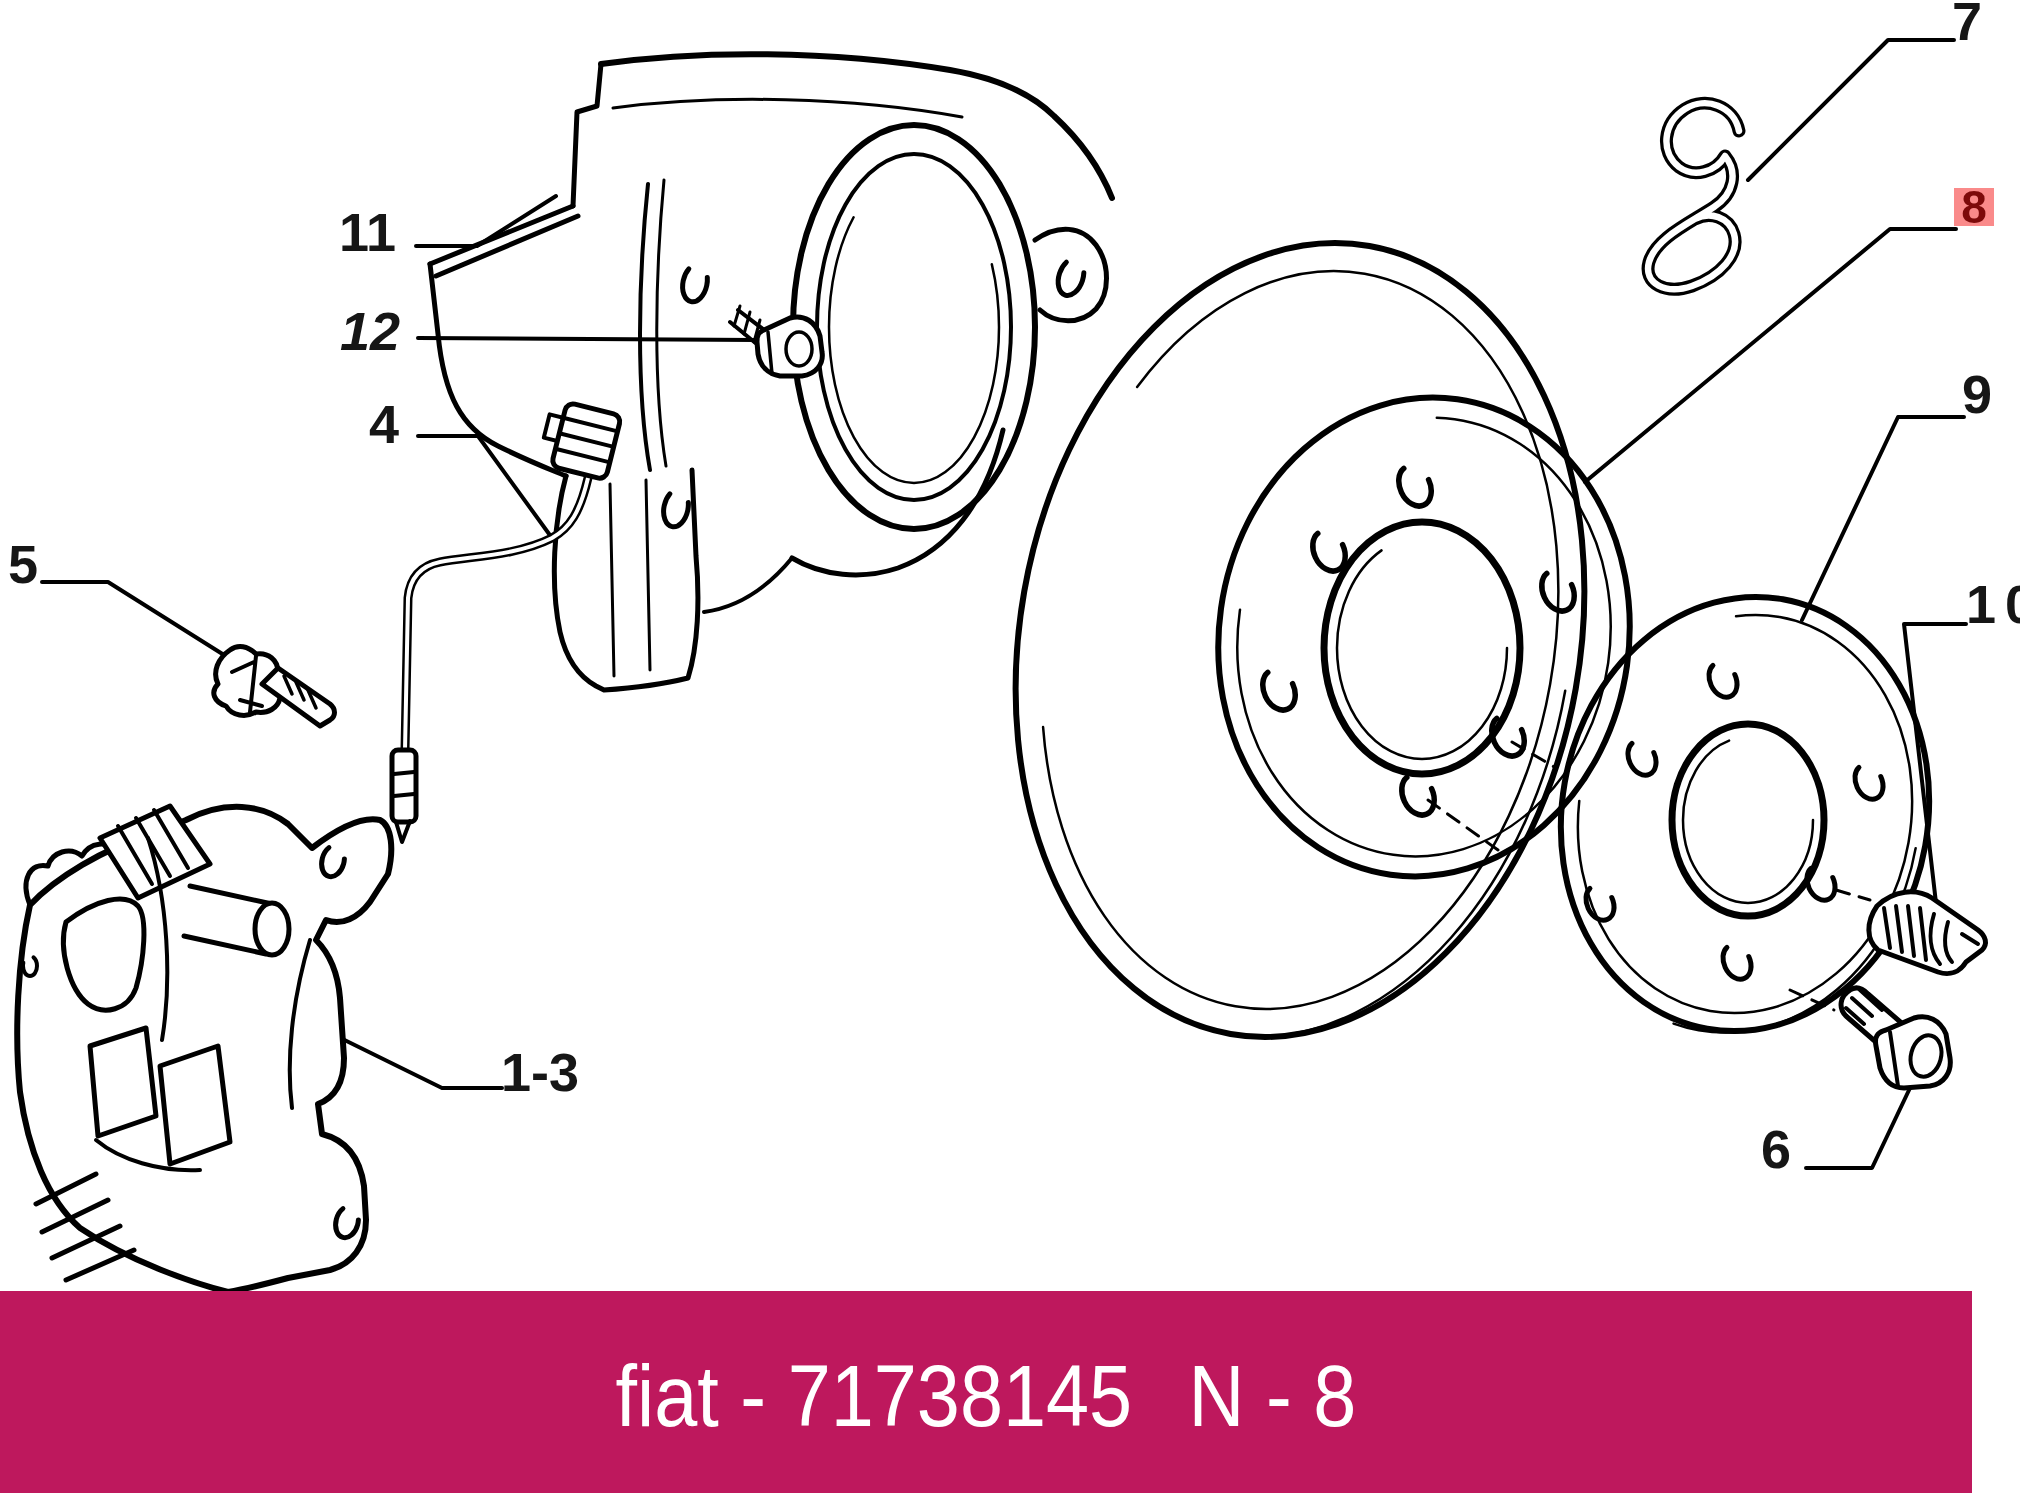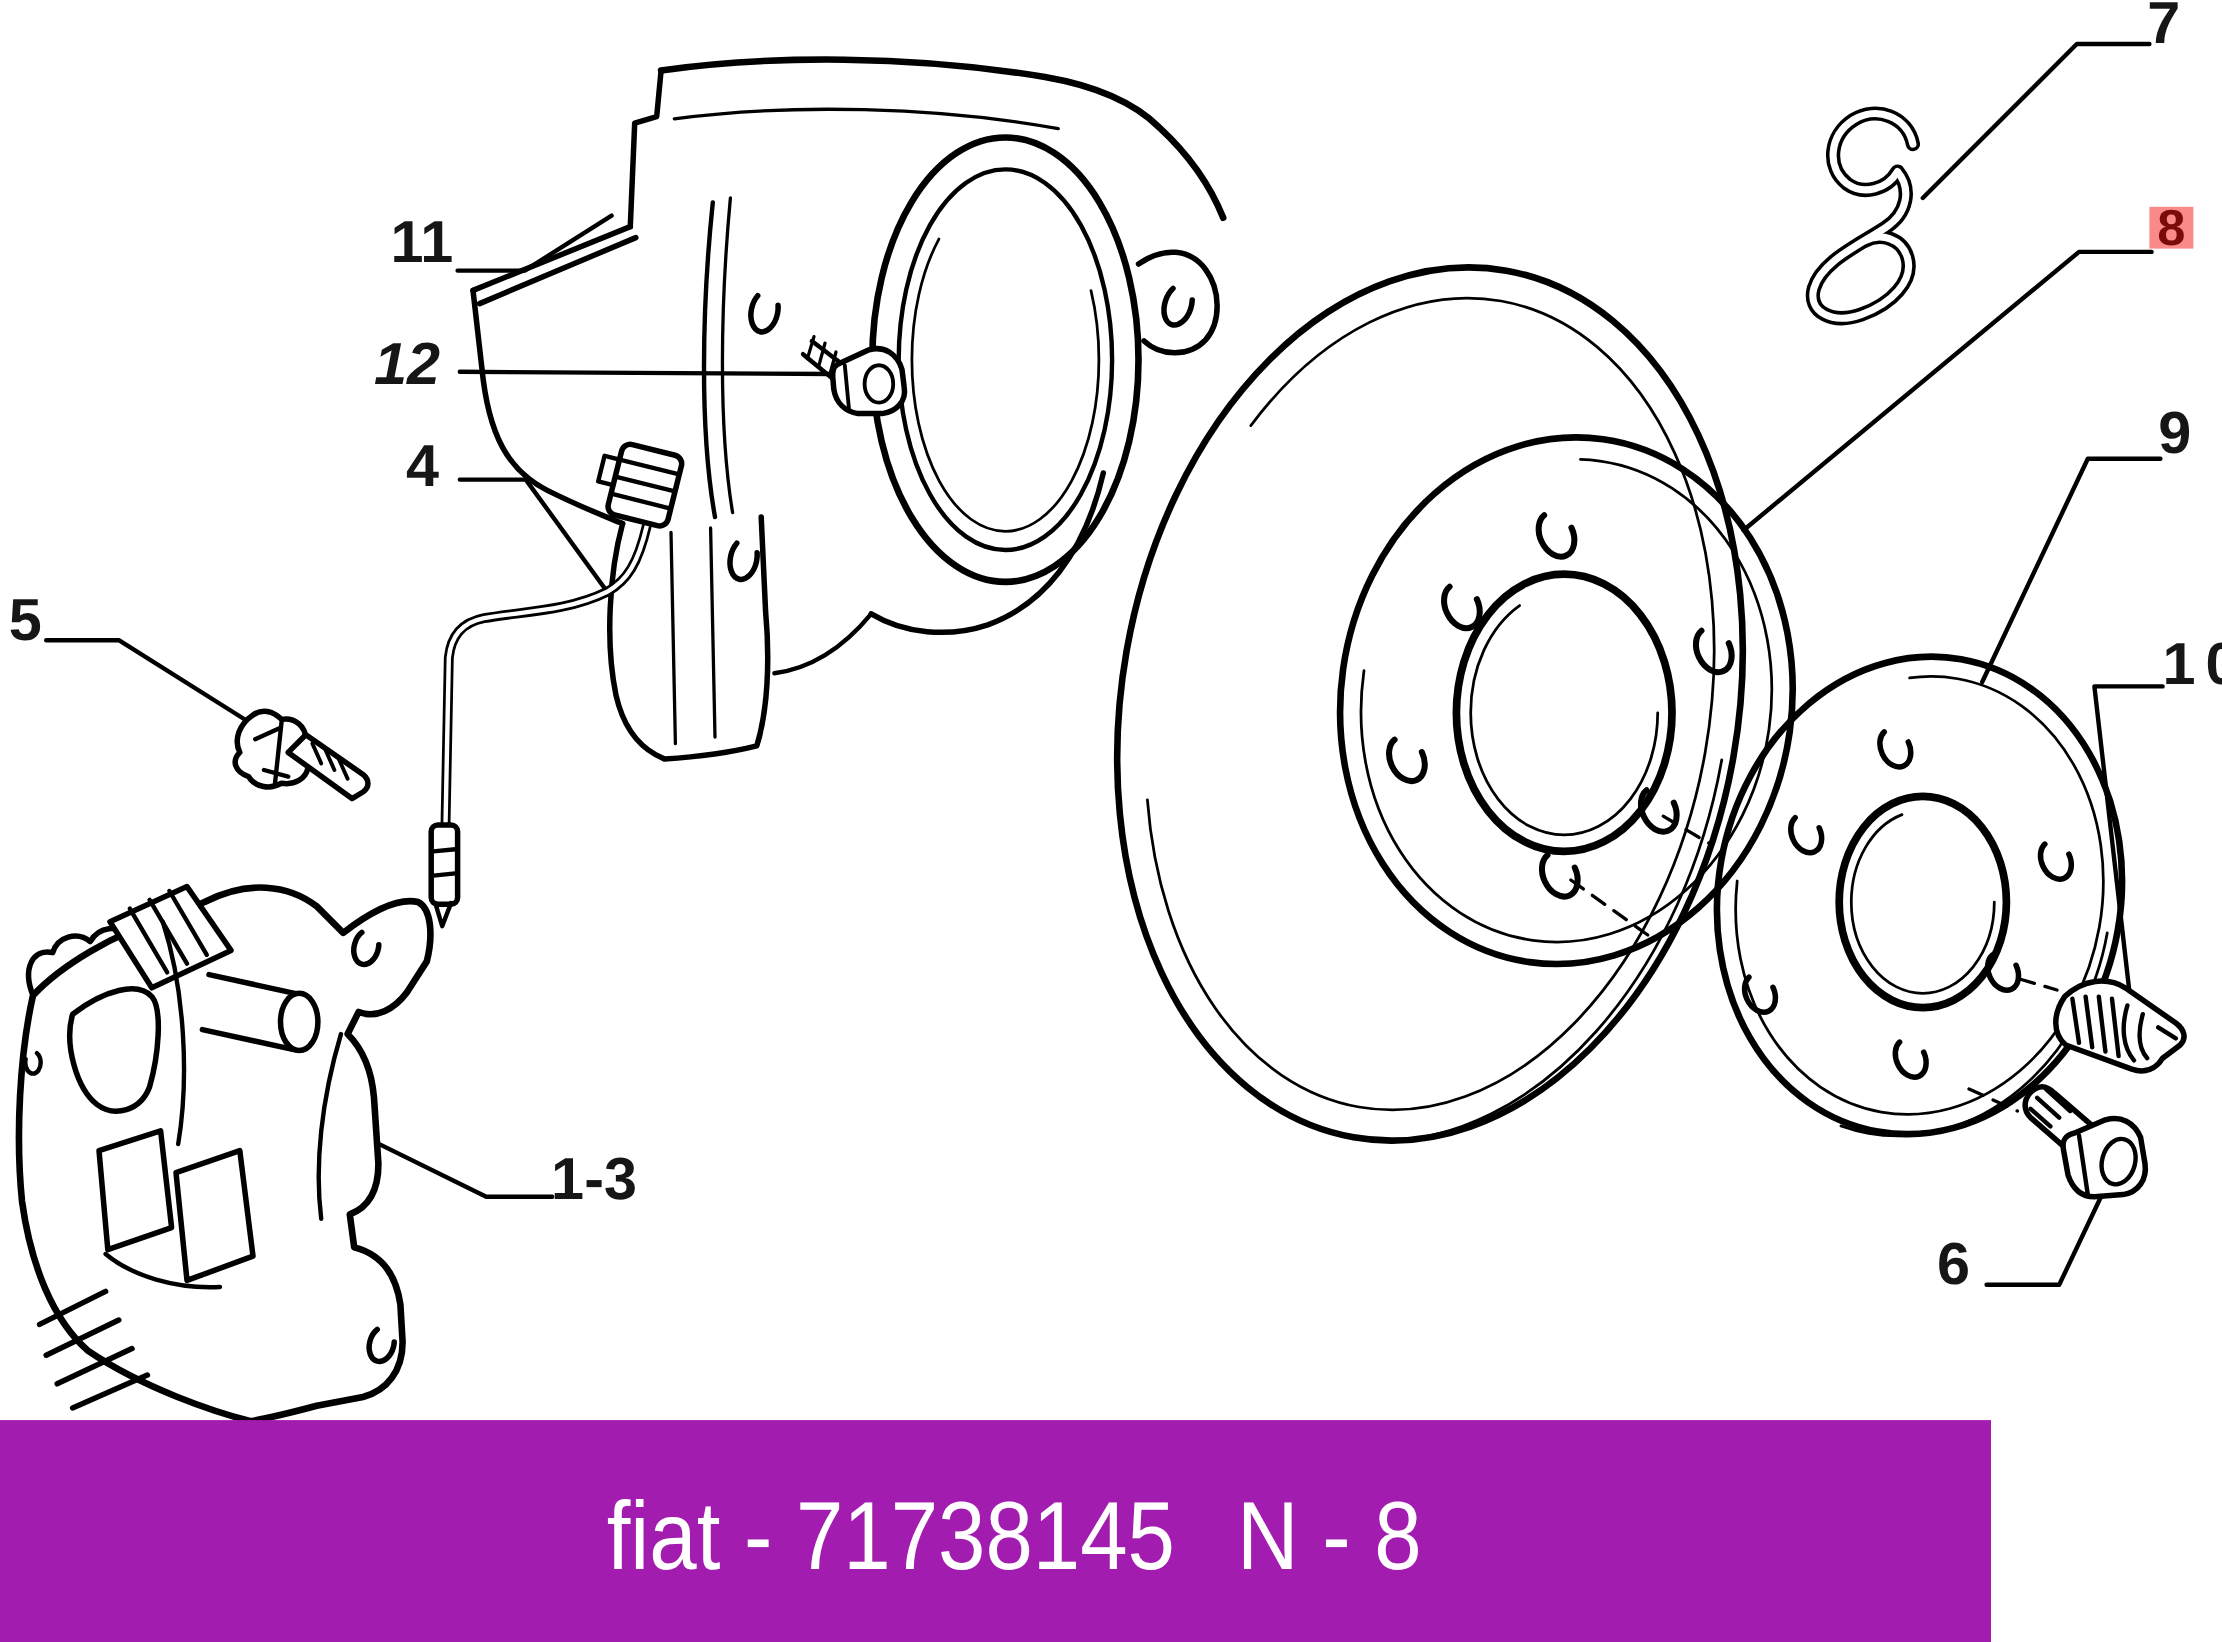--- a/index.html
+++ b/index.html
@@ -11,22 +11,22 @@
   .callout{
     position:absolute;font-weight:700;font-size:54px;line-height:1;
     color:#161616;letter-spacing:0;white-space:nowrap;user-select:none;
   }
   .callout.hl{
     background:#fa8a8a;color:#7d0a0a;width:40px;height:38px;font-size:46px;
     display:flex;align-items:center;justify-content:center;
   }
   .callout.sp{letter-spacing:9px;}
   #footer-bar{
-    position:absolute;left:0;top:1291px;width:1776px;height:202px;background:#a21caf;
-    display:flex;justify-content:center;align-items:flex-start;padding-left:34px;
+    position:absolute;left:0;top:1291px;width:1972px;height:202px;background:#be185d;
+    display:flex;justify-content:center;align-items:flex-start;
   }
   #footer-text{
     margin-top:54px;color:#ffffff;font-size:88px;line-height:1.15;font-weight:400;
     transform:scaleX(0.88);transform-origin:center top;white-space:nowrap;
   }
   #footer-text .gap{display:inline-block;width:64px;}
 </style>
 </head>
 <body>
 
@@ -189,21 +189,21 @@
   </svg>
 
   <div class="callout" style="left:1952px;top:-6px;">7</div>
   <div class="callout hl" style="left:1954px;top:188px;">
     <span>8</span>
   </div>
   <div class="callout" style="left:1962px;top:367px;">9</div>
   <div class="callout sp" style="left:1966px;top:577px;">10</div>
   <div class="callout" style="left:8px;top:537px;">5</div>
   <div class="callout" style="left:369px;top:397px;">4</div>
-  <div class="callout" style="left:339px;top:193px;margin-left:16px;">11</div>
+  <div class="callout" style="left:339px;top:205px;">11</div>
   <div class="callout" style="left:340px;top:304px;font-style:italic;">12</div>
   <div class="callout" style="left:501px;top:1045px;">1-3</div>
   <div class="callout" style="left:1761px;top:1122px;">6</div>
 
   <div id="footer-bar">
     <div id="footer-text">
       <span>fiat</span><span> - </span><span>71738145</span><span class="gap"></span><span>N - 8</span>
     </div>
   </div>
 

